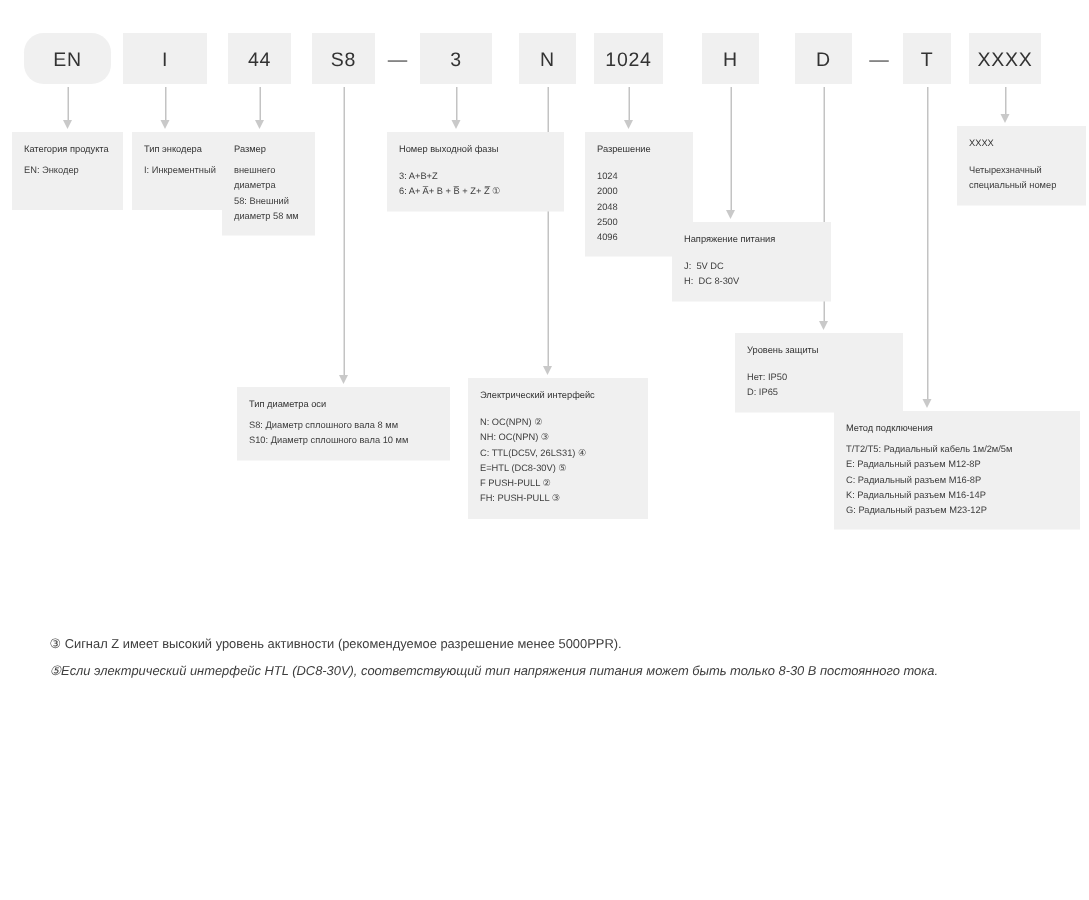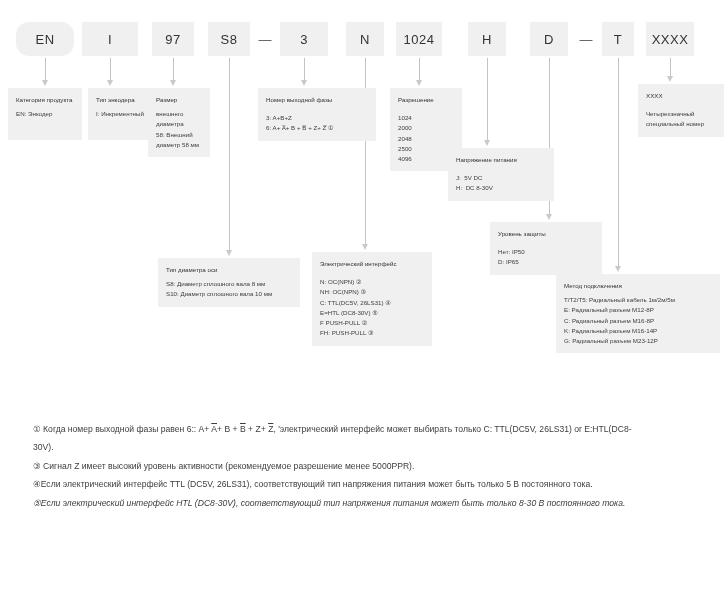--- a/index.html
+++ b/index.html
@@ -89,21 +89,21 @@
   }
   .ov { text-decoration: overline; }
 </style>
 </head>
 <body>
 
 <div id="stage">
   <div id="codes-layer">
       <div class="code-box" style="left: 16px; top: 22px; width: 58px; height: 34px; border-radius: 13px;">EN</div>
       <div class="code-box" style="left: 82px; top: 22px; width: 56px; height: 34px;">I</div>
-      <div class="code-box" style="left: 152px; top: 22px; width: 42px; height: 34px;">97</div>
+      <div class="code-box" style="left: 152px; top: 22px; width: 42px; height: 34px;">44</div>
       <div class="code-box" style="left: 208px; top: 22px; width: 42px; height: 34px;">S8</div>
       <div class="code-box" style="left: 280px; top: 22px; width: 48px; height: 34px;">3</div>
       <div class="code-box" style="left: 346px; top: 22px; width: 38px; height: 34px;">N</div>
       <div class="code-box" style="left: 396px; top: 22px; width: 46px; height: 34px;">1024</div>
       <div class="code-box" style="left: 468px; top: 22px; width: 38px; height: 34px;">H</div>
       <div class="code-box" style="left: 530px; top: 22px; width: 38px; height: 34px;">D</div>
       <div class="code-box" style="left: 602px; top: 22px; width: 32px; height: 34px;">T</div>
       <div class="code-box" style="left: 646px; top: 22px; width: 48px; height: 34px;">XXXX</div>
       <div class="dash" style="left: 252px; top: 22px; width: 26px; height: 34px;">—</div>
       <div class="dash" style="left: 572px; top: 22px; width: 28px; height: 34px;">—</div>
@@ -221,18 +221,16 @@
       <div class="desc-box" style="left: 556px; top: 274px; width: 164px; min-height: 70px;">
         <span class="desc-title">Метод подключения</span>
         <span class="desc-line">T/T2/T5: Радиальный кабель 1м/2м/5м</span>
         <span class="desc-line">E: Радиальный разъем M12-8P</span>
         <span class="desc-line">C: Радиальный разъем M16-8P</span>
         <span class="desc-line">K: Радиальный разъем M16-14P</span>
         <span class="desc-line">G: Радиальный разъем M23-12P</span>
       </div>
     </div>
   <div id="notes">
-      <p class="note" style="margin: 0px;"><span>① Когда номер выходной фазы равен 6:: A+ </span><span class="ov">A</span><span>+ B + </span><span class="ov">B</span><span> + Z+ </span><span class="ov">Z</span><span>, 'электрический интерфейс может выбирать только C: TTL(DC5V, 26LS31) or E:HTL(DC8-30V).</span></p>
       <p class="note" style="margin: 0px;"><span>③ Сигнал Z имеет высокий уровень активности (рекомендуемое разрешение менее 5000PPR).</span></p>
-      <p class="note" style="margin: 0px;"><span>④Если электрический интерфейс TTL (DC5V, 26LS31), соответствующий тип напряжения питания может быть только 5 В постоянного тока.</span></p>
       <p class="note" style="margin: 0px; font-style: italic;"><span>⑤Если электрический интерфейс HTL (DC8-30V), соответствующий тип напряжения питания может быть только 8-30 В постоянного тока.</span></p>
     </div>
 </div>
 
 </body></html>

